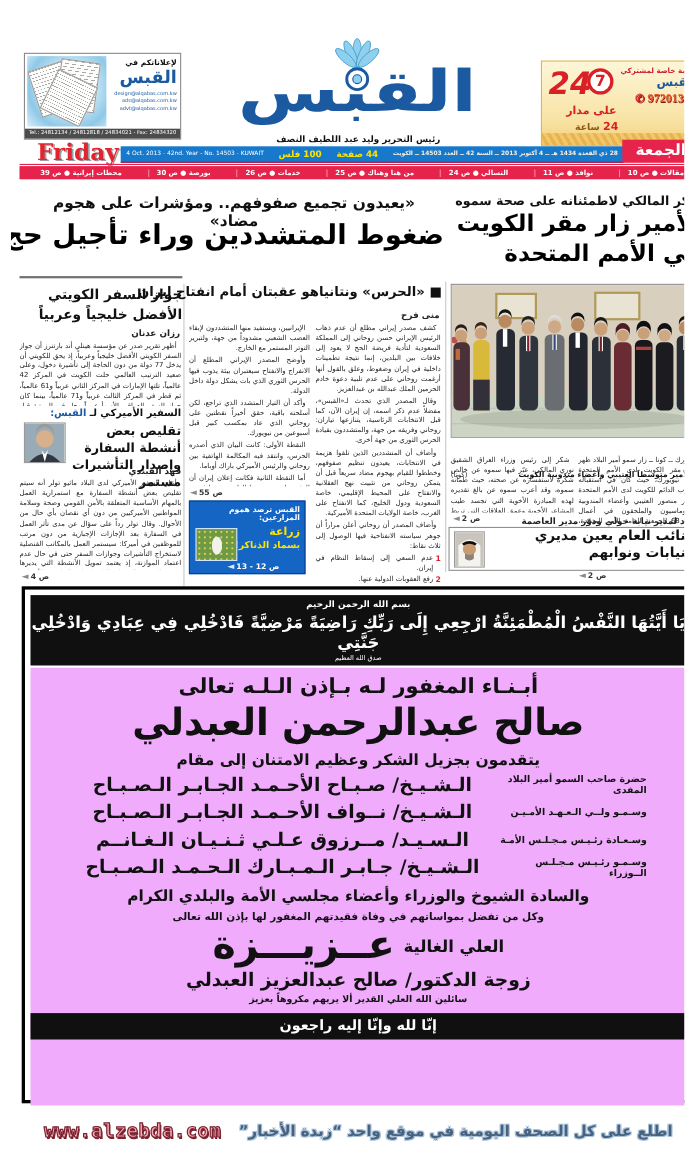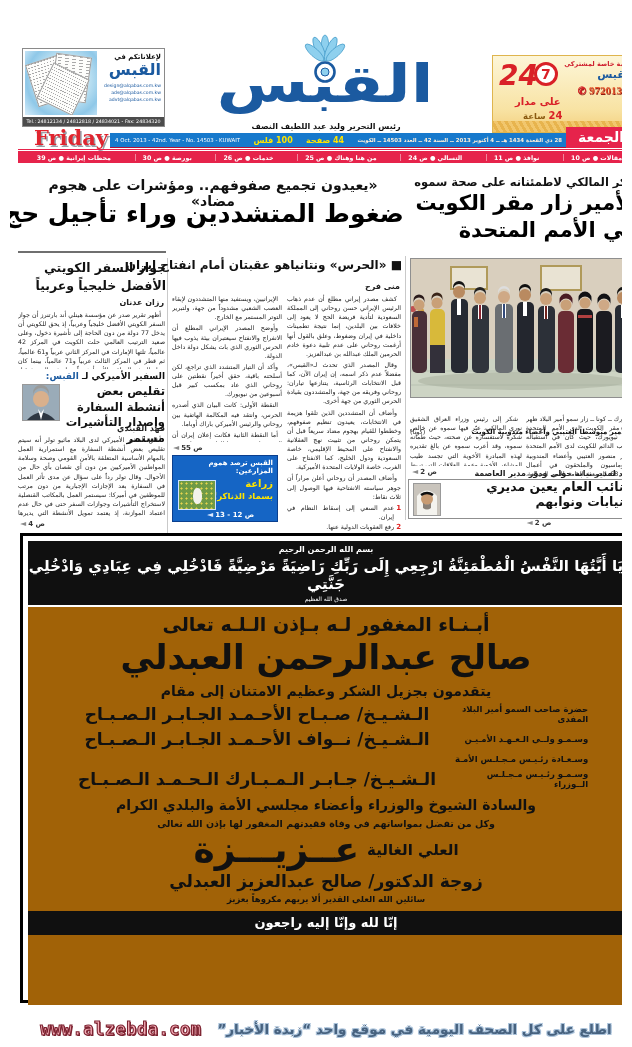--- a/index.html
+++ b/index.html
@@ -127,21 +127,21 @@
   .emb-byline { left:8px; top:424px; width:147px; }
   .emb-body { left:8px; top:435px; width:147px; height:83px; }
   .emb-ref { left:10px; top:520px; }
 
   
   .obit { left:10px; top:533px; width:612px; height:470px; border:3px solid #000; background:#fff; padding:5px; }
   .obit-band-top { background:#101010; color:#fff; text-align:center; padding:4px 0 3px; }
   .obit-basmala { font-size:8px; font-weight:bold; }
   .obit-verse { font-size:15px; font-weight:bold; margin-top:3px; }
   .obit-sadaqa { font-size:6px; margin-top:2px; }
-  .obit-body { background:#a16207; text-align:center; padding-top:6px; height:398px; margin-top:2px; }
+  .obit-body { background:#f0abfc; text-align:center; padding-top:6px; height:398px; margin-top:2px; }
   .obit-intro { font-size:19px; font-weight:900; }
   .obit-name { font-size:34px; font-weight:900; margin-top:2px; }
   .obit-thanks { font-size:14px; font-weight:900; margin-top:6px; }
   .obit-rows { width:88%; margin:5px auto 0; }
   .obit-row { display:flex; align-items:center; margin-top:5px; }
   .obit-row-label { width:138px; font-size:8.5px; font-weight:900; text-align:right; }
   .obit-row-name { flex:1; font-size:17px; font-weight:900; text-align:center; white-space:nowrap; }
   .obit-dign { font-size:14px; font-weight:900; margin-top:8px; }
   .obit-cond { font-size:9.5px; font-weight:900; margin-top:5px; }
   .obit-sister { margin-top:1px; display:flex; justify-content:center; align-items:center; gap:8px; }
@@ -442,20 +442,21 @@
         <div class="obit-row">
           <div class="obit-row-label">حضرة صاحب السمو أمير البلاد المفدى</div>
           <div class="obit-row-name">الـشـيـخ/ صـبـاح الأحـمـد الجـابـر الـصـبـاح</div>
         </div>
         <div class="obit-row">
           <div class="obit-row-label">وسـمـو ولــي الـعـهـد الأمـيـن</div>
           <div class="obit-row-name">الـشـيـخ/ نــواف الأحـمـد الجـابـر الـصـبـاح</div>
         </div>
         <div class="obit-row">
           <div class="obit-row-label">وسـعـادة رئـيـس مـجـلـس الأمـة</div>
+          <div class="obit-row-name">الـسـيـد/ مــرزوق عـلـي ثـنـيـان الـغـانــم</div>
         </div>
         <div class="obit-row">
           <div class="obit-row-label">وسـمـو رئـيـس مـجـلـس الــوزراء</div>
           <div class="obit-row-name">الـشـيـخ/ جـابـر الـمـبـارك الـحـمـد الـصـبـاح</div>
         </div>
       </div>
       <div class="obit-dign">والسادة الشيوخ والوزراء وأعضاء مجلسي الأمة والبلدي الكرام</div>
       <div class="obit-cond">وكل من تفضل بمواساتهم في وفاة فقيدتهم المغفور لها بإذن الله تعالى</div>
       <div class="obit-sister">
         <span class="obit-sister-pre">العلي الغالية</span>

